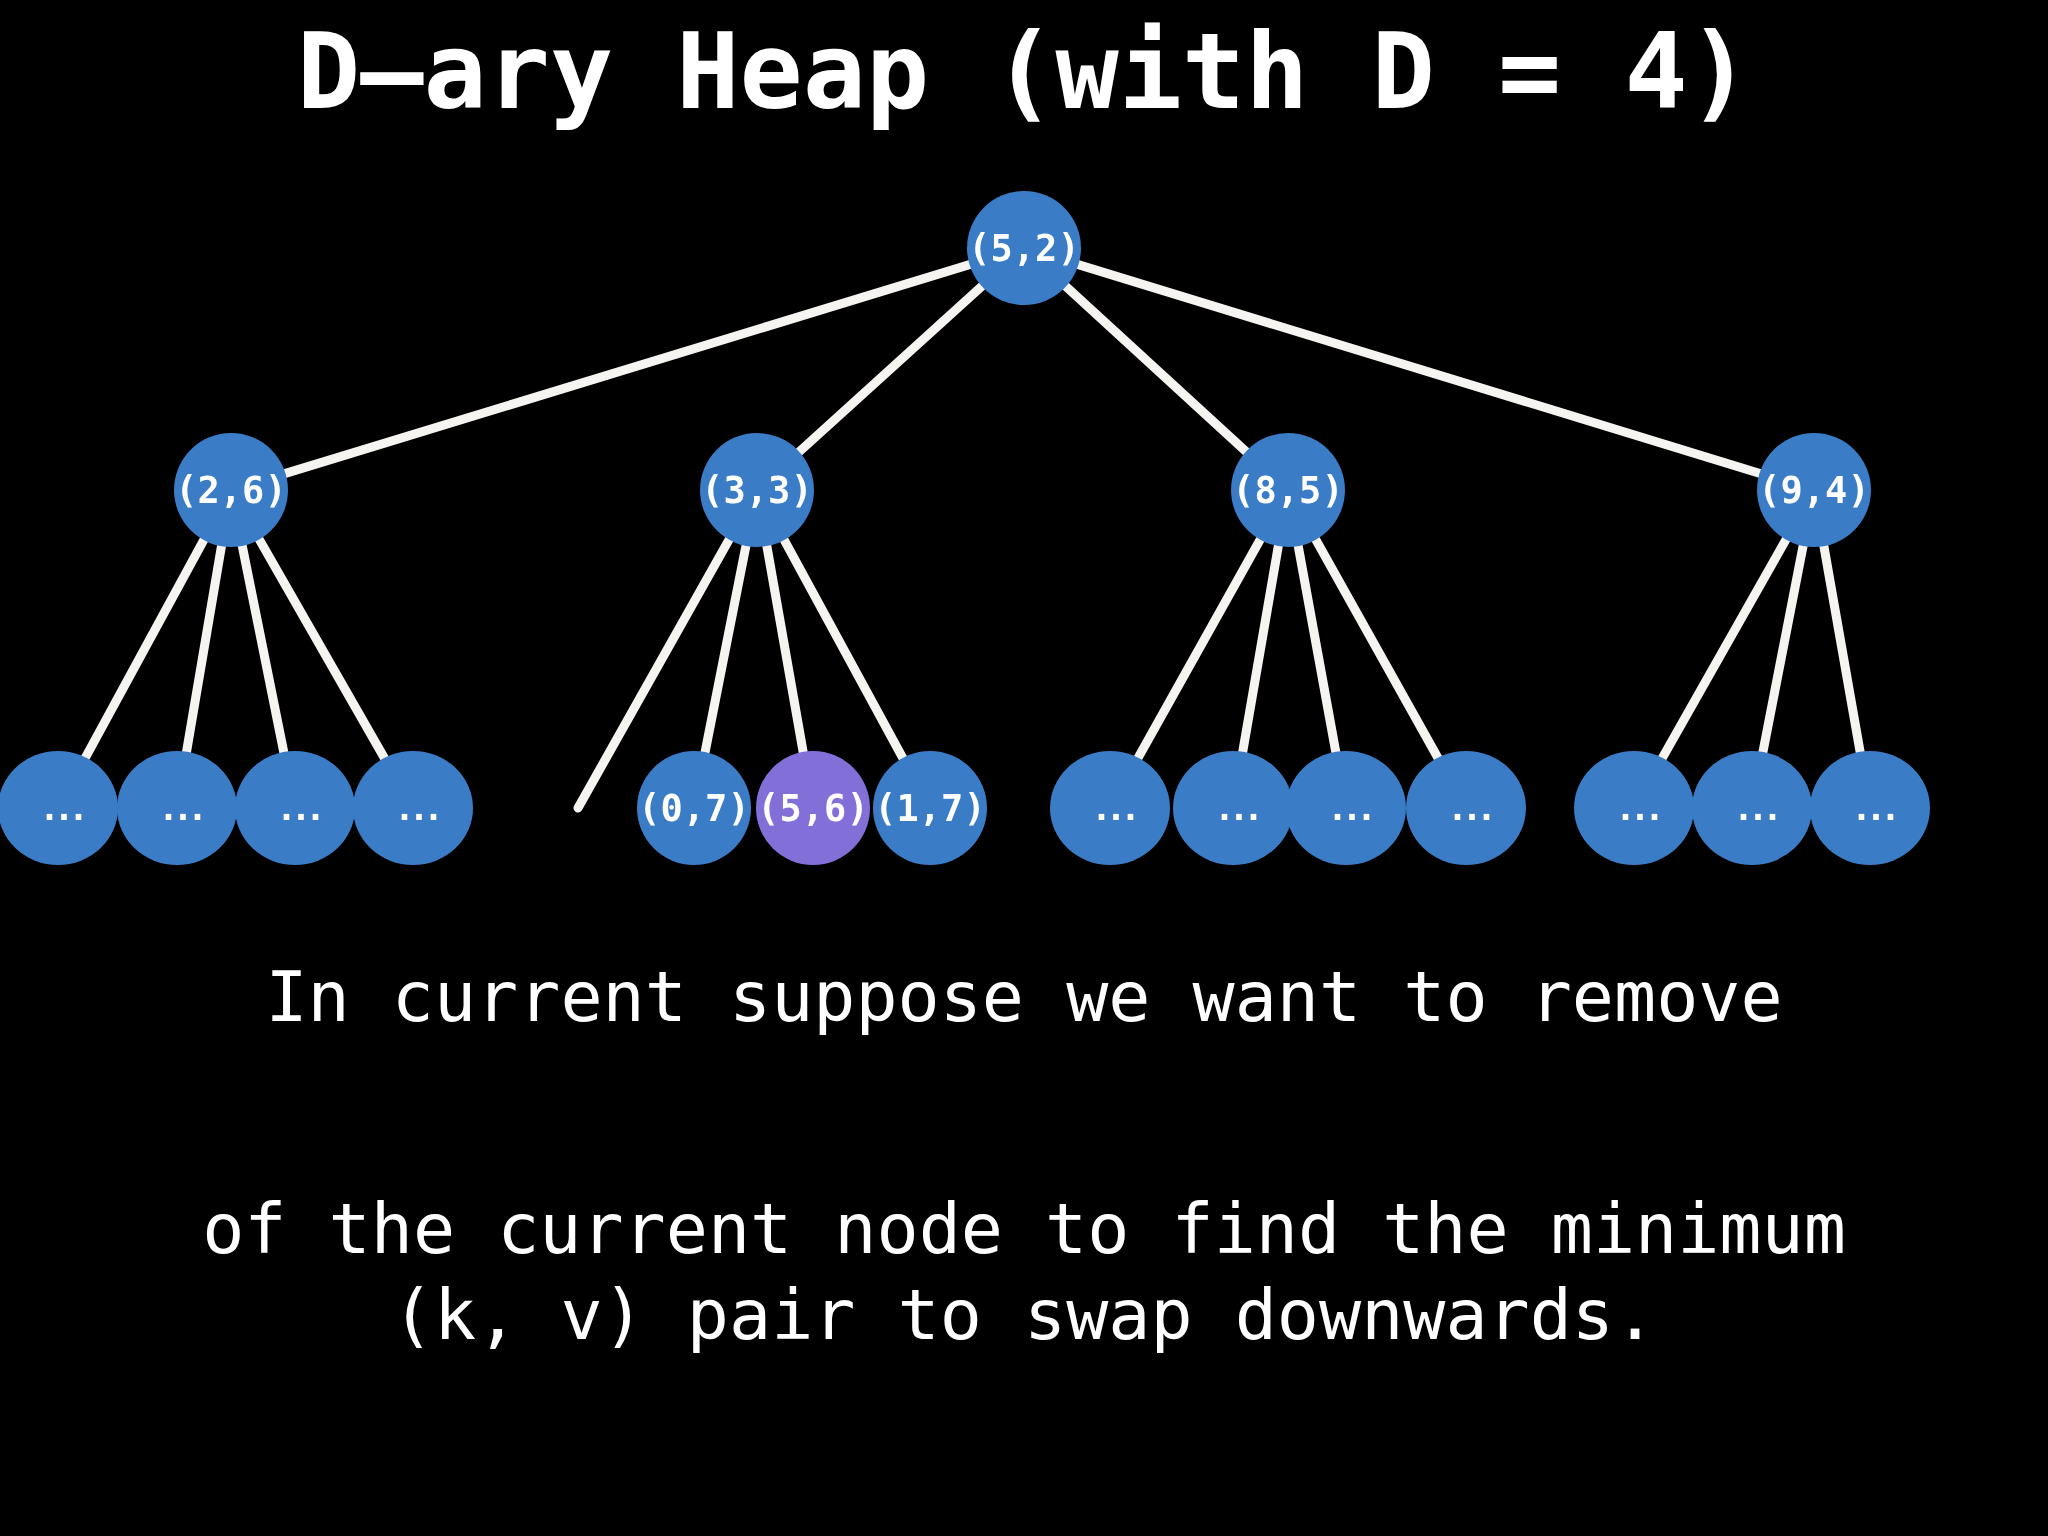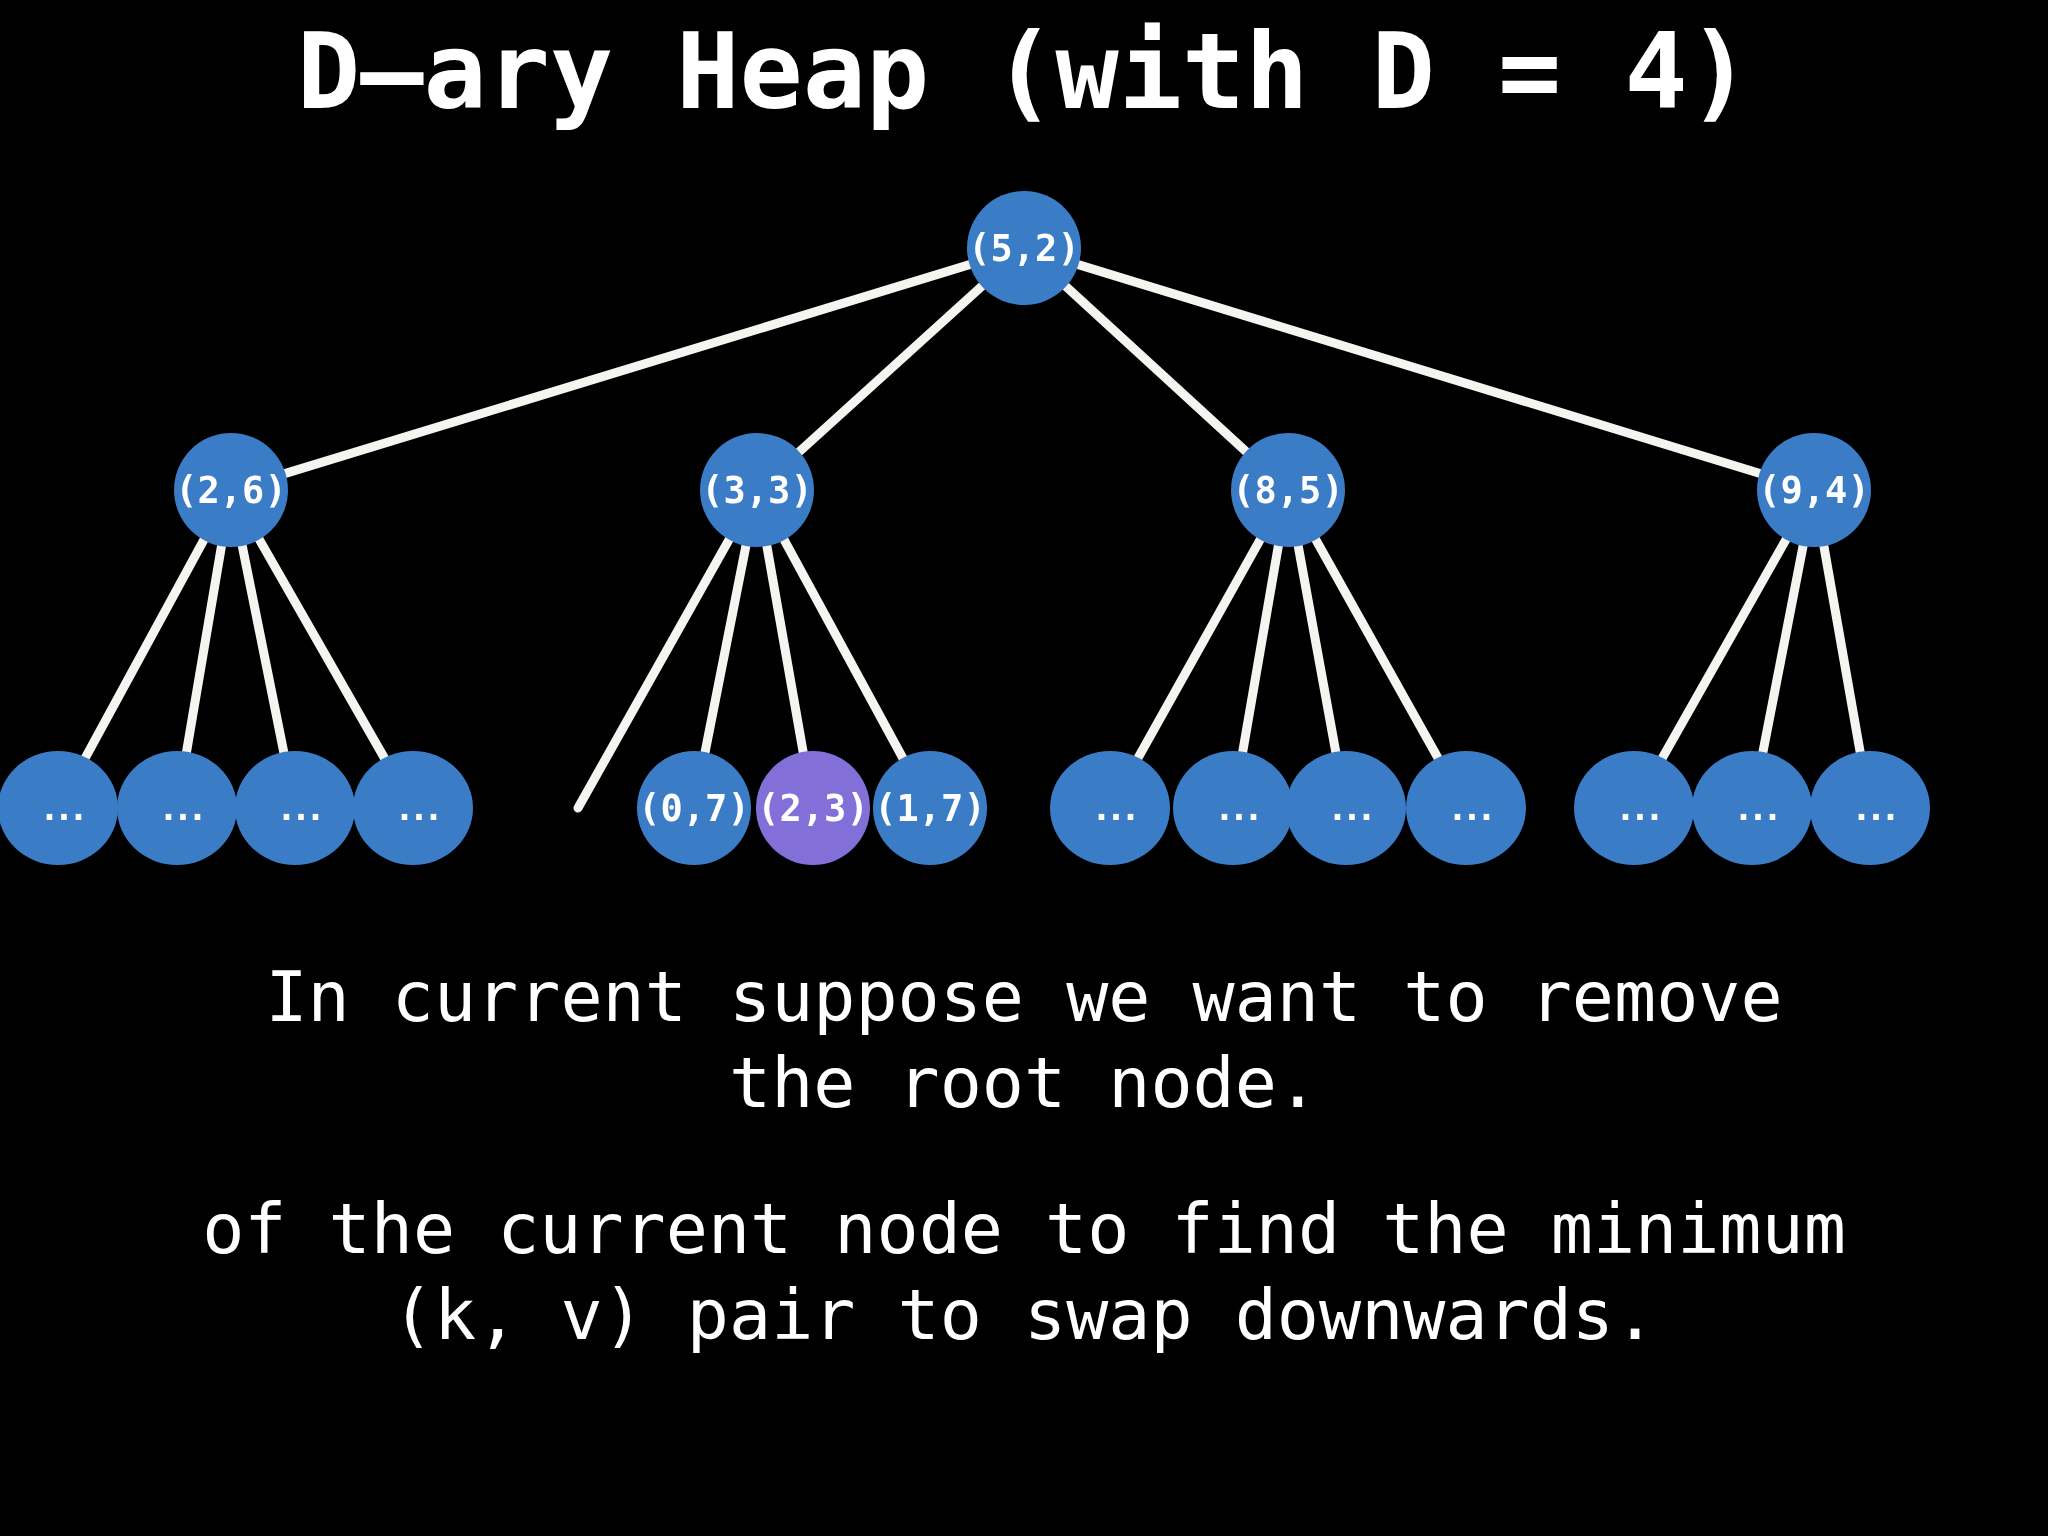--- a/index.html
+++ b/index.html
@@ -102,33 +102,32 @@
   <div class="node" style="left: 1024px; top: 248px;">(5,2)</div>
       <div class="node" style="left: 231px; top: 490px;">(2,6)</div>
       <div class="node" style="left: 757px; top: 490px;">(3,3)</div>
       <div class="node" style="left: 1288px; top: 490px;">(8,5)</div>
       <div class="node" style="left: 1814px; top: 490px;">(9,4)</div>
       <div class="node dots" style="left: 58px; top: 808px;">...</div>
       <div class="node dots" style="left: 177px; top: 808px;">...</div>
       <div class="node dots" style="left: 295px; top: 808px;">...</div>
       <div class="node dots" style="left: 413px; top: 808px;">...</div>
       <div class="node" style="left: 694px; top: 808px;">(0,7)</div>
-      <div class="node highlight" style="left: 813px; top: 808px;">(2,3)</div>
+      <div class="node highlight" style="left: 813px; top: 808px;">(5,6)</div>
       <div class="node" style="left: 930px; top: 808px;">(1,7)</div>
       <div class="node dots" style="left: 1110px; top: 808px;">...</div>
       <div class="node dots" style="left: 1233px; top: 808px;">...</div>
       <div class="node dots" style="left: 1346px; top: 808px;">...</div>
       <div class="node dots" style="left: 1466px; top: 808px;">...</div>
       <div class="node dots" style="left: 1634px; top: 808px;">...</div>
       <div class="node dots" style="left: 1752px; top: 808px;">...</div>
       <div class="node dots" style="left: 1870px; top: 808px;">...</div>
     </div>
 
   <div class="para para1">
     <div class="line">In current suppose we want to remove</div>
-    <div class="line">the root node.</div>
   </div>
 
   <div class="para para2">
     <div class="line">of the current node to find the minimum</div>
     <div class="line">(k, v) pair to swap downwards.</div>
   </div>
 </div>
 
 </body></html>

